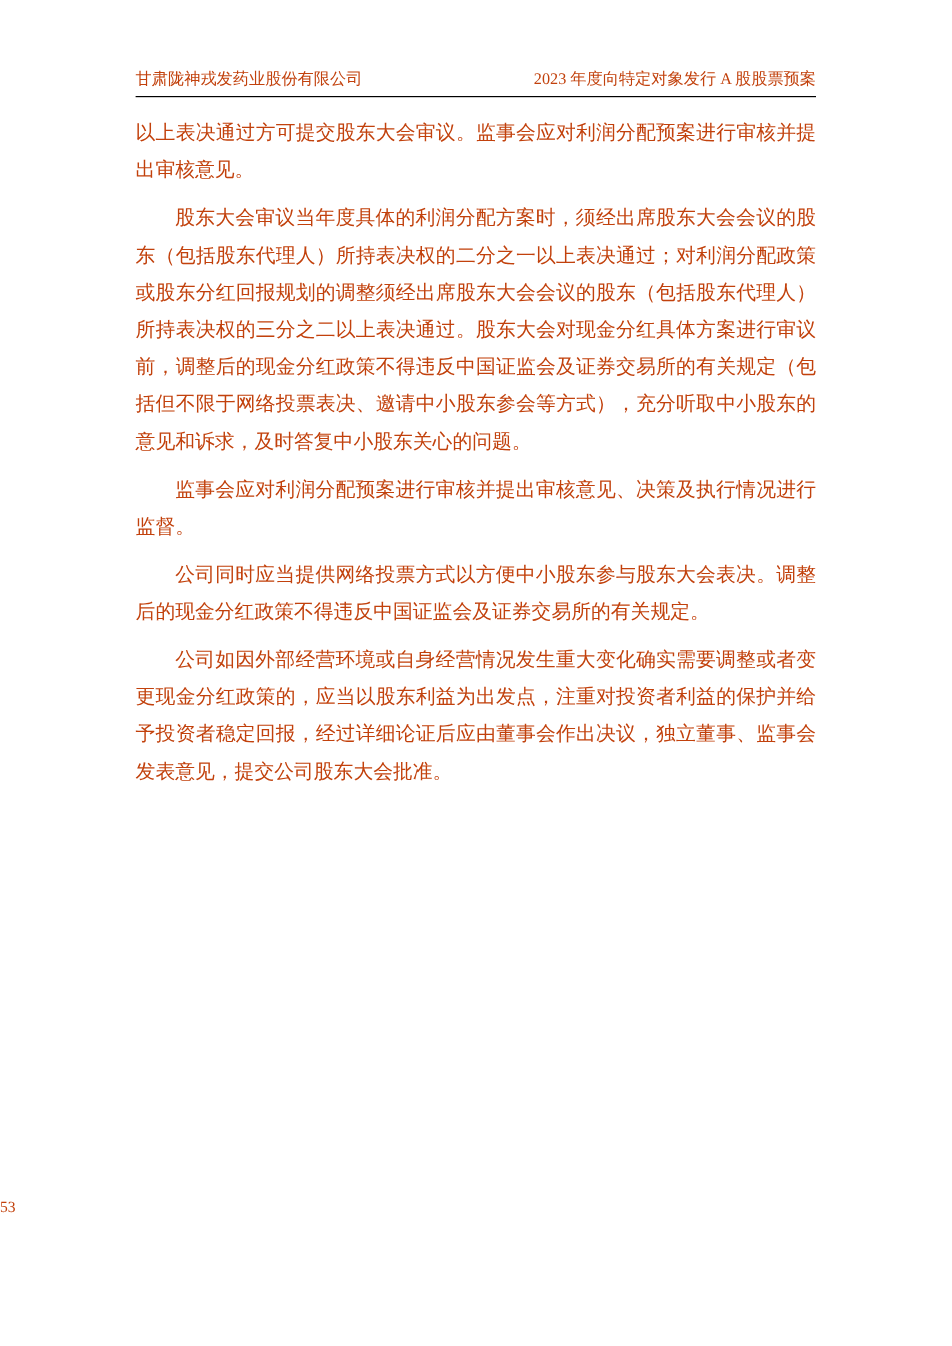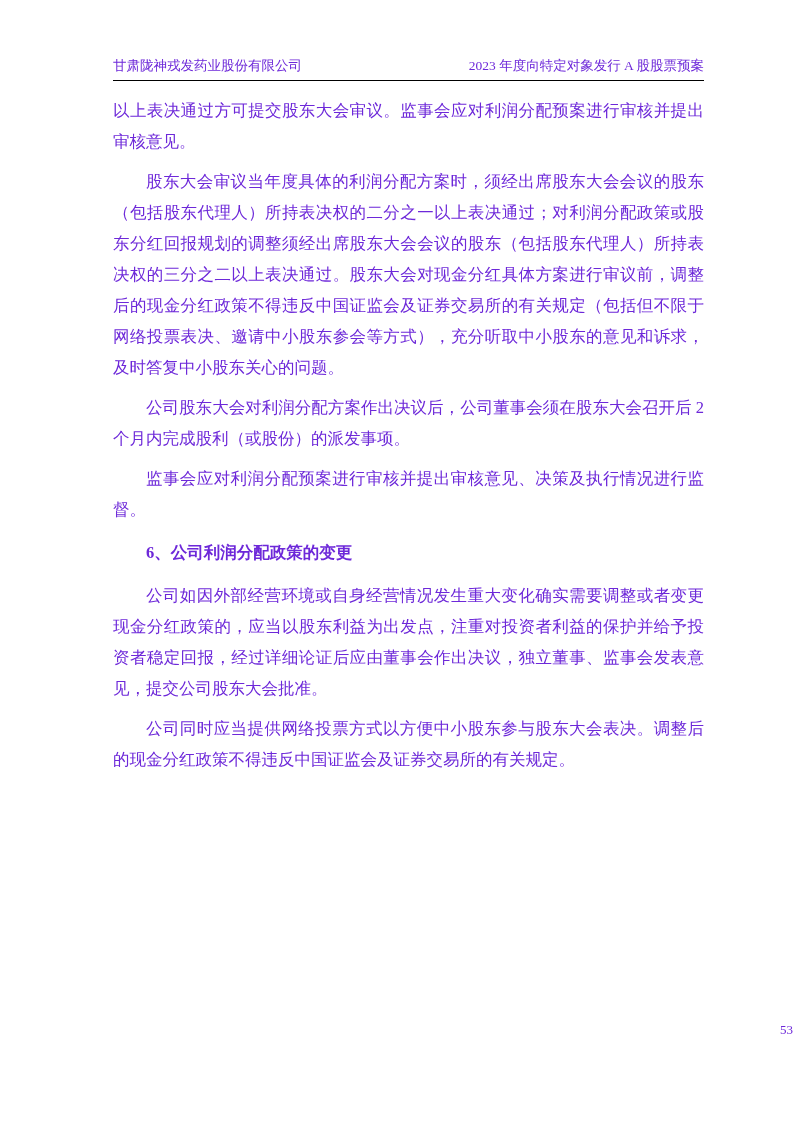--- a/index.html
+++ b/index.html
@@ -6,24 +6,24 @@
     margin: 0;
     padding: 0;
     background: #ffffff;
   }
   .page {
     position: relative;
     width: 793px;
     height: 1122px;
     margin: 0 auto;
     background: #ffffff;
-    color: #6d28d9;
+    color: #c2410c;
     font-family: "Liberation Serif", "DejaVu Serif", serif;
     box-sizing: border-box;
-    padding: 57px 89px 0 113px;
+    padding: 57px 113px 0 113px;
     overflow: hidden;
   }
   .page-header {
     display: flex;
     justify-content: space-between;
     align-items: flex-end;
     font-size: 13.5px;
     line-height: 18px;
     padding-bottom: 5px;
     border-bottom: 1.5px solid #000000;
@@ -50,51 +50,49 @@
     font-size: 16.5px;
     line-height: 31px;
     font-weight: bold;
     margin: 12px 0 12px 0;
     text-indent: 2em;
   }
   .page-footer {
     position: absolute;
     left: 0;
     right: 0;
-    top: 1022px;
-    text-align: right;
+    top: 998px;
+    text-align: left;
     font-size: 13px;
     line-height: 16px;
   }
 </style>
 </head>
 <body>
 
 <div class="page">
 
   <header class="page-header">
     <span class="hdr-left">甘肃陇神戎发药业股份有限公司</span>
     <span class="hdr-right">2023 年度向特定对象发行 A 股股票预案</span>
   </header>
 
   <main class="doc-body">
 
     <p>以上表决通过方可提交股东大会审议。监事会应对利润分配预案进行审核并提出审核意见。</p>
 
     <p class="indent">股东大会审议当年度具体的利润分配方案时，须经出席股东大会会议的股东（包括股东代理人）所持表决权的二分之一以上表决通过；对利润分配政策或股东分红回报规划的调整须经出席股东大会会议的股东（包括股东代理人）所持表决权的三分之二以上表决通过。股东大会对现金分红具体方案进行审议前，调整后的现金分红政策不得违反中国证监会及证券交易所的有关规定（包括但不限于网络投票表决、邀请中小股东参会等方式），充分听取中小股东的意见和诉求，及时答复中小股东关心的问题。</p>
 
-    <p class="indent">公司股东大会对利润分配方案作出决议后，公司董事会须在股东大会召开后 2 个月内完成股利（或股份）的派发事项。</p>
 
     <p class="indent">监事会应对利润分配预案进行审核并提出审核意见、决策及执行情况进行监督。</p>
 
-    <h3 class="section-heading">6、公司利润分配政策的变更</h3>
+
+    <p class="indent">公司同时应当提供网络投票方式以方便中小股东参与股东大会表决。调整后的现金分红政策不得违反中国证监会及证券交易所的有关规定。</p>
 
     <p class="indent">公司如因外部经营环境或自身经营情况发生重大变化确实需要调整或者变更现金分红政策的，应当以股东利益为出发点，注重对投资者利益的保护并给予投资者稳定回报，经过详细论证后应由董事会作出决议，独立董事、监事会发表意见，提交公司股东大会批准。</p>
-
-    <p class="indent">公司同时应当提供网络投票方式以方便中小股东参与股东大会表决。调整后的现金分红政策不得违反中国证监会及证券交易所的有关规定。</p>
 
   </main>
 
   <footer class="page-footer">
     <span>53</span>
   </footer>
 
 </div>
 
 </body></html>

